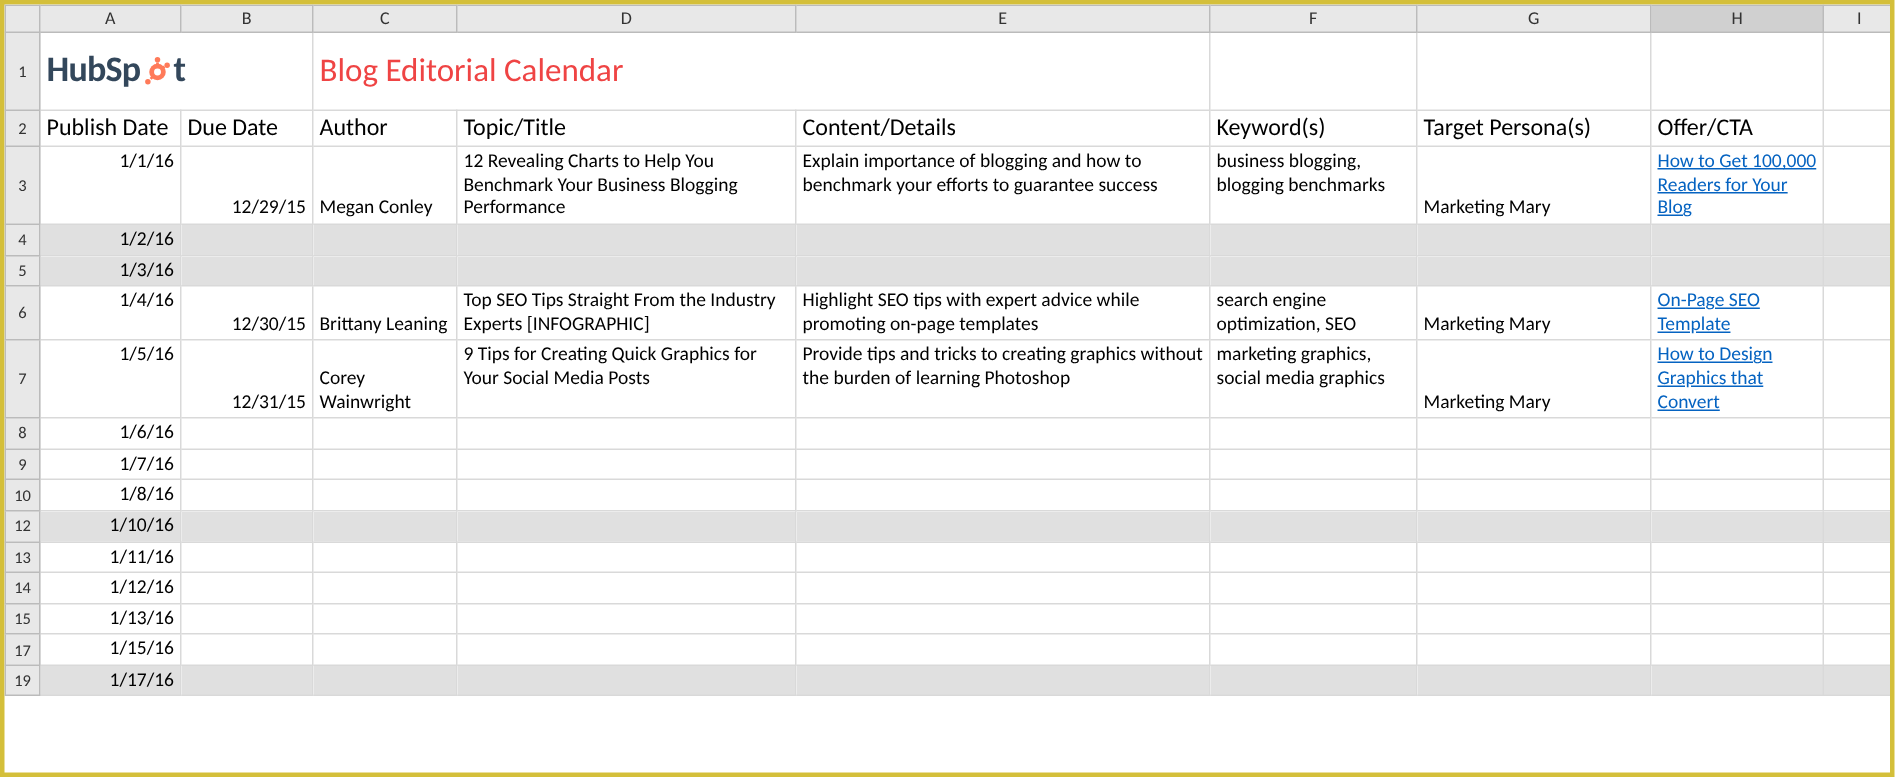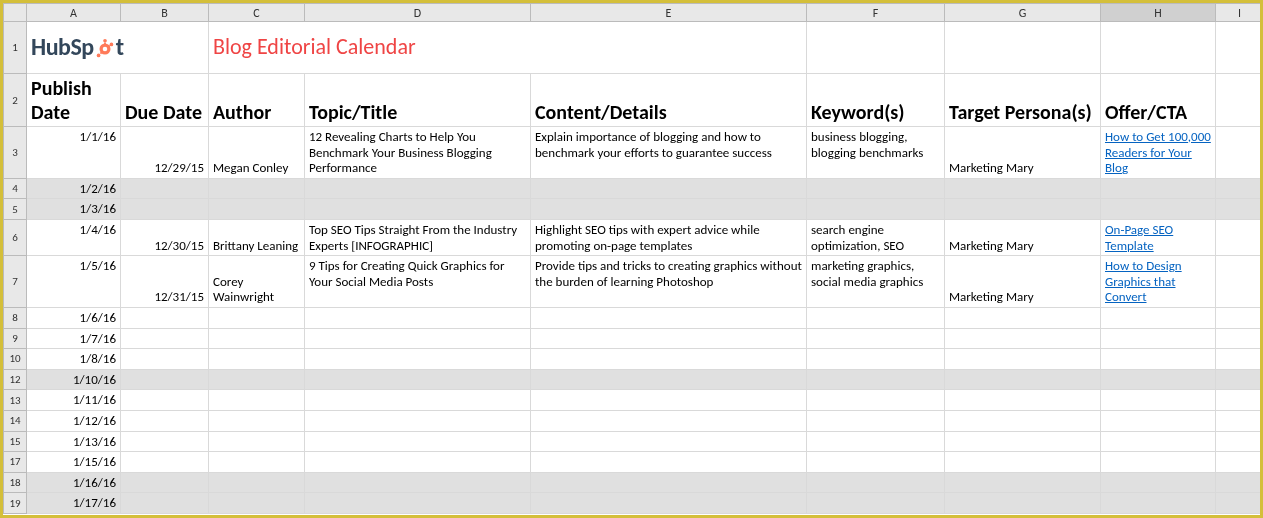--- a/index.html
+++ b/index.html
@@ -60,21 +60,21 @@
     border: 1px solid #d9d9d9;
     padding: 2px 4px;
     vertical-align: top;
     font-size: 13px;
     line-height: 1.2;
     overflow: hidden;
   }
   tr.tall td.cell { height: 30px; margin-left: 40px; }
   tr.short td.cell { height: 16px; }
   tr.titlerow td.cell { height: 52px; vertical-align: middle; }
-  tr.hdrrow td.cell { height: 22px; vertical-align: bottom; font-weight: bold; font-size: 20px; }
+  tr.hdrrow td.cell { height: 22px; vertical-align: bottom; font-weight: normal; font-size: 16px; }
   .right { text-align: right; }
   .shaded { background: #e0e0e0; }
   .link { color: #0563c1; text-decoration: underline; cursor: pointer; }
   .title-text { font-size: 22px; font-weight: normal; color: #ef4444; }
   .logo {
     display: flex;
     align-items: center;
     gap: 2px;
   }
   .logo-text {
@@ -310,32 +310,20 @@
           <td class="cell right" style="vertical-align: bottom;"></td>
           <td class="cell" style="vertical-align: bottom;"></td>
           <td class="cell" style="vertical-align: bottom;"></td>
           <td class="cell" style="vertical-align: bottom;"></td>
           <td class="cell" style="vertical-align: bottom;"></td>
           <td class="cell" style="vertical-align: bottom;"></td>
           <td class="cell" style="vertical-align: bottom;"></td>
           <td class="cell" style="vertical-align: bottom;"></td>
         </tr>
         <tr class="short">
-          <td class="rowhead">18</td>
-          <td class="cell shaded right" style="vertical-align: bottom;">1/16/16</td>
-          <td class="cell shaded right" style="vertical-align: bottom;"></td>
-          <td class="cell shaded" style="vertical-align: bottom;"></td>
-          <td class="cell shaded" style="vertical-align: bottom;"></td>
-          <td class="cell shaded" style="vertical-align: bottom;"></td>
-          <td class="cell shaded" style="vertical-align: bottom;"></td>
-          <td class="cell shaded" style="vertical-align: bottom;"></td>
-          <td class="cell shaded" style="vertical-align: bottom;"></td>
-          <td class="cell shaded" style="vertical-align: bottom;"></td>
-        </tr>
-        <tr class="short">
           <td class="rowhead">19</td>
           <td class="cell shaded right" style="vertical-align: bottom;">1/17/16</td>
           <td class="cell shaded right" style="vertical-align: bottom;"></td>
           <td class="cell shaded" style="vertical-align: bottom;"></td>
           <td class="cell shaded" style="vertical-align: bottom;"></td>
           <td class="cell shaded" style="vertical-align: bottom;"></td>
           <td class="cell shaded" style="vertical-align: bottom;"></td>
           <td class="cell shaded" style="vertical-align: bottom;"></td>
           <td class="cell shaded" style="vertical-align: bottom;"></td>
           <td class="cell shaded" style="vertical-align: bottom;"></td>

